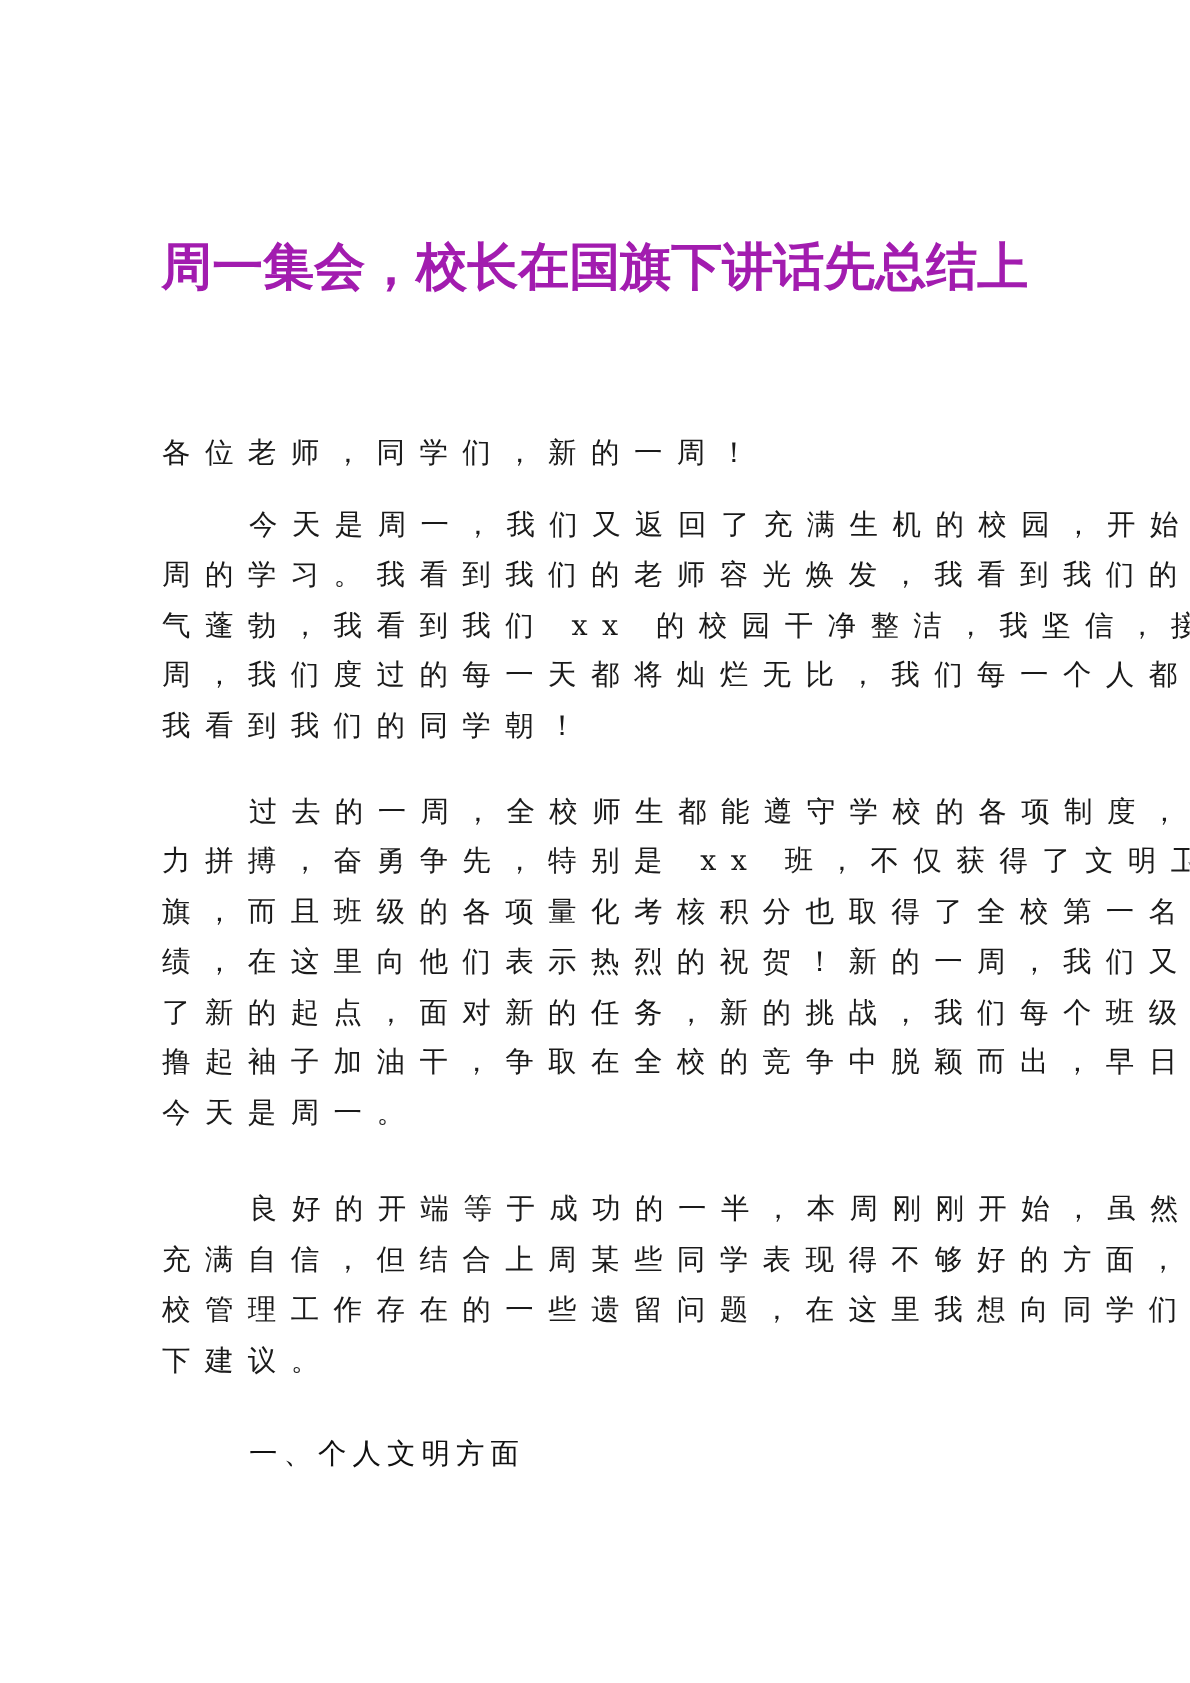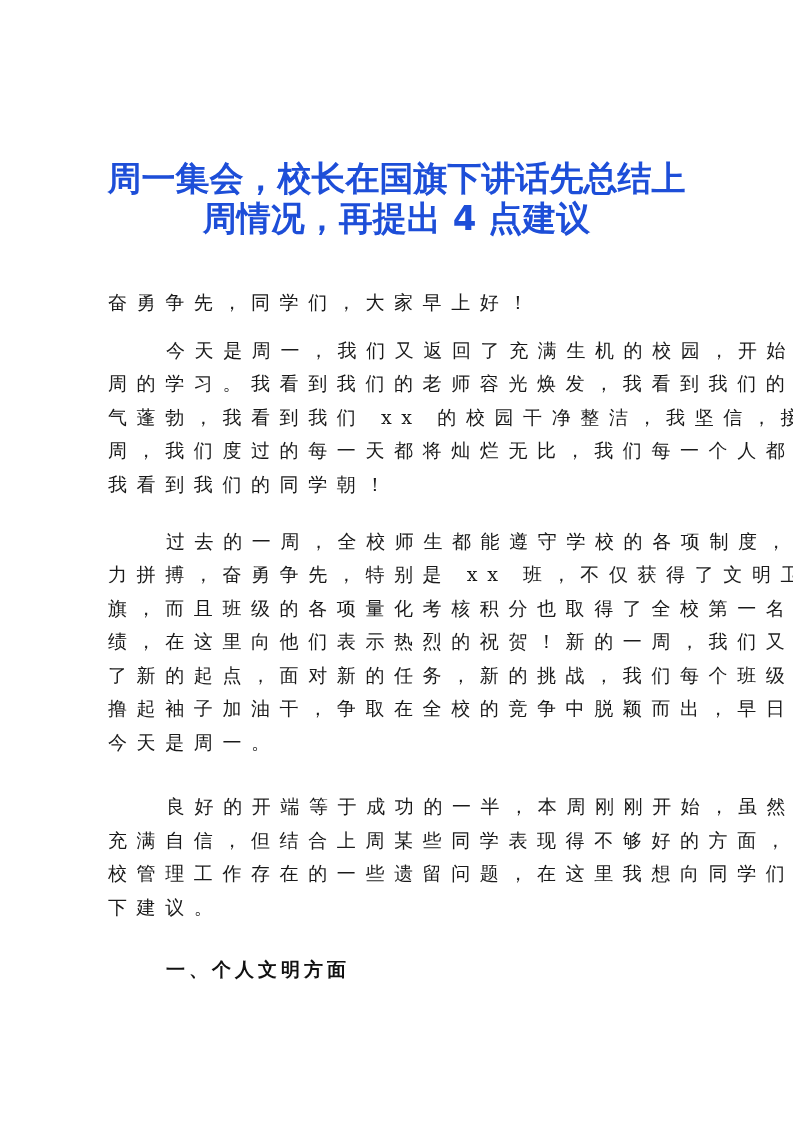--- a/index.html
+++ b/index.html
@@ -1,40 +1,39 @@
 <!DOCTYPE html>
 <html><head>
 <meta charset="utf-8">
 <style>
   html, body { margin:0; padding:0; background:#ffffff; }
   body { width:793px; height:1122px; position:relative; overflow:hidden;
          font-family:"DejaVu Serif","Liberation Serif",serif; color:#111; }
   .page { position:absolute; left:0; top:0; width:793px; height:1122px; background:#fff; }
   .title { position:absolute; left:60px; width:673px; top:158px; text-align:center;
            font-family:"DejaVu Sans","Liberation Sans",sans-serif; font-weight:bold;
-           font-size:34px; line-height:40px; color:#1d4ed8; letter-spacing:0px; }
+           font-size:34px; line-height:40px; color:#a21caf; letter-spacing:0px; }
   .title div { white-space:nowrap; }
   .body { position:absolute; left:108px; top:0; width:580px; }
   .line { position:absolute; left:0; white-space:nowrap; font-size:19px;
           letter-spacing:9.6px; line-height:24px; color:#1a1a1a; }
   .indent { left:58px; }
-  .heading { font-weight:bold; letter-spacing:4px; color:#111; }
+  .heading { font-weight:normal; letter-spacing:4px; color:#111; }
 </style>
 </head>
 <body>
 
 <div class="page">
 
   <div class="title">
     <div>周一集会，校长在国旗下讲话先总结上</div>
-    <div>周情况，再提出 4 点建议</div>
   </div>
 
   <div class="body">
-    <div class="line" style="top:290px">奋勇争先，同学们，大家早上好！</div>
+    <div class="line" style="top:290px">各位老师，同学们，新的一周！</div>
 
     <div>
       <div class="line indent" style="top:338px">今天是周一，我们又返回了充满生机的校园，开始了新一</div>
       <div class="line" style="top:371px">周的学习。我看到我们的老师容光焕发，我看到我们的同学朝</div>
       <div class="line" style="top:405px">气蓬勃，我看到我们 xx 的校园干净整洁，我坚信，接下来的一</div>
       <div class="line" style="top:438px">周，我们度过的每一天都将灿烂无比，我们每一个人都将收获</div>
       <div class="line" style="top:472px">我看到我们的同学朝！</div>
     </div>
 
     <div>

